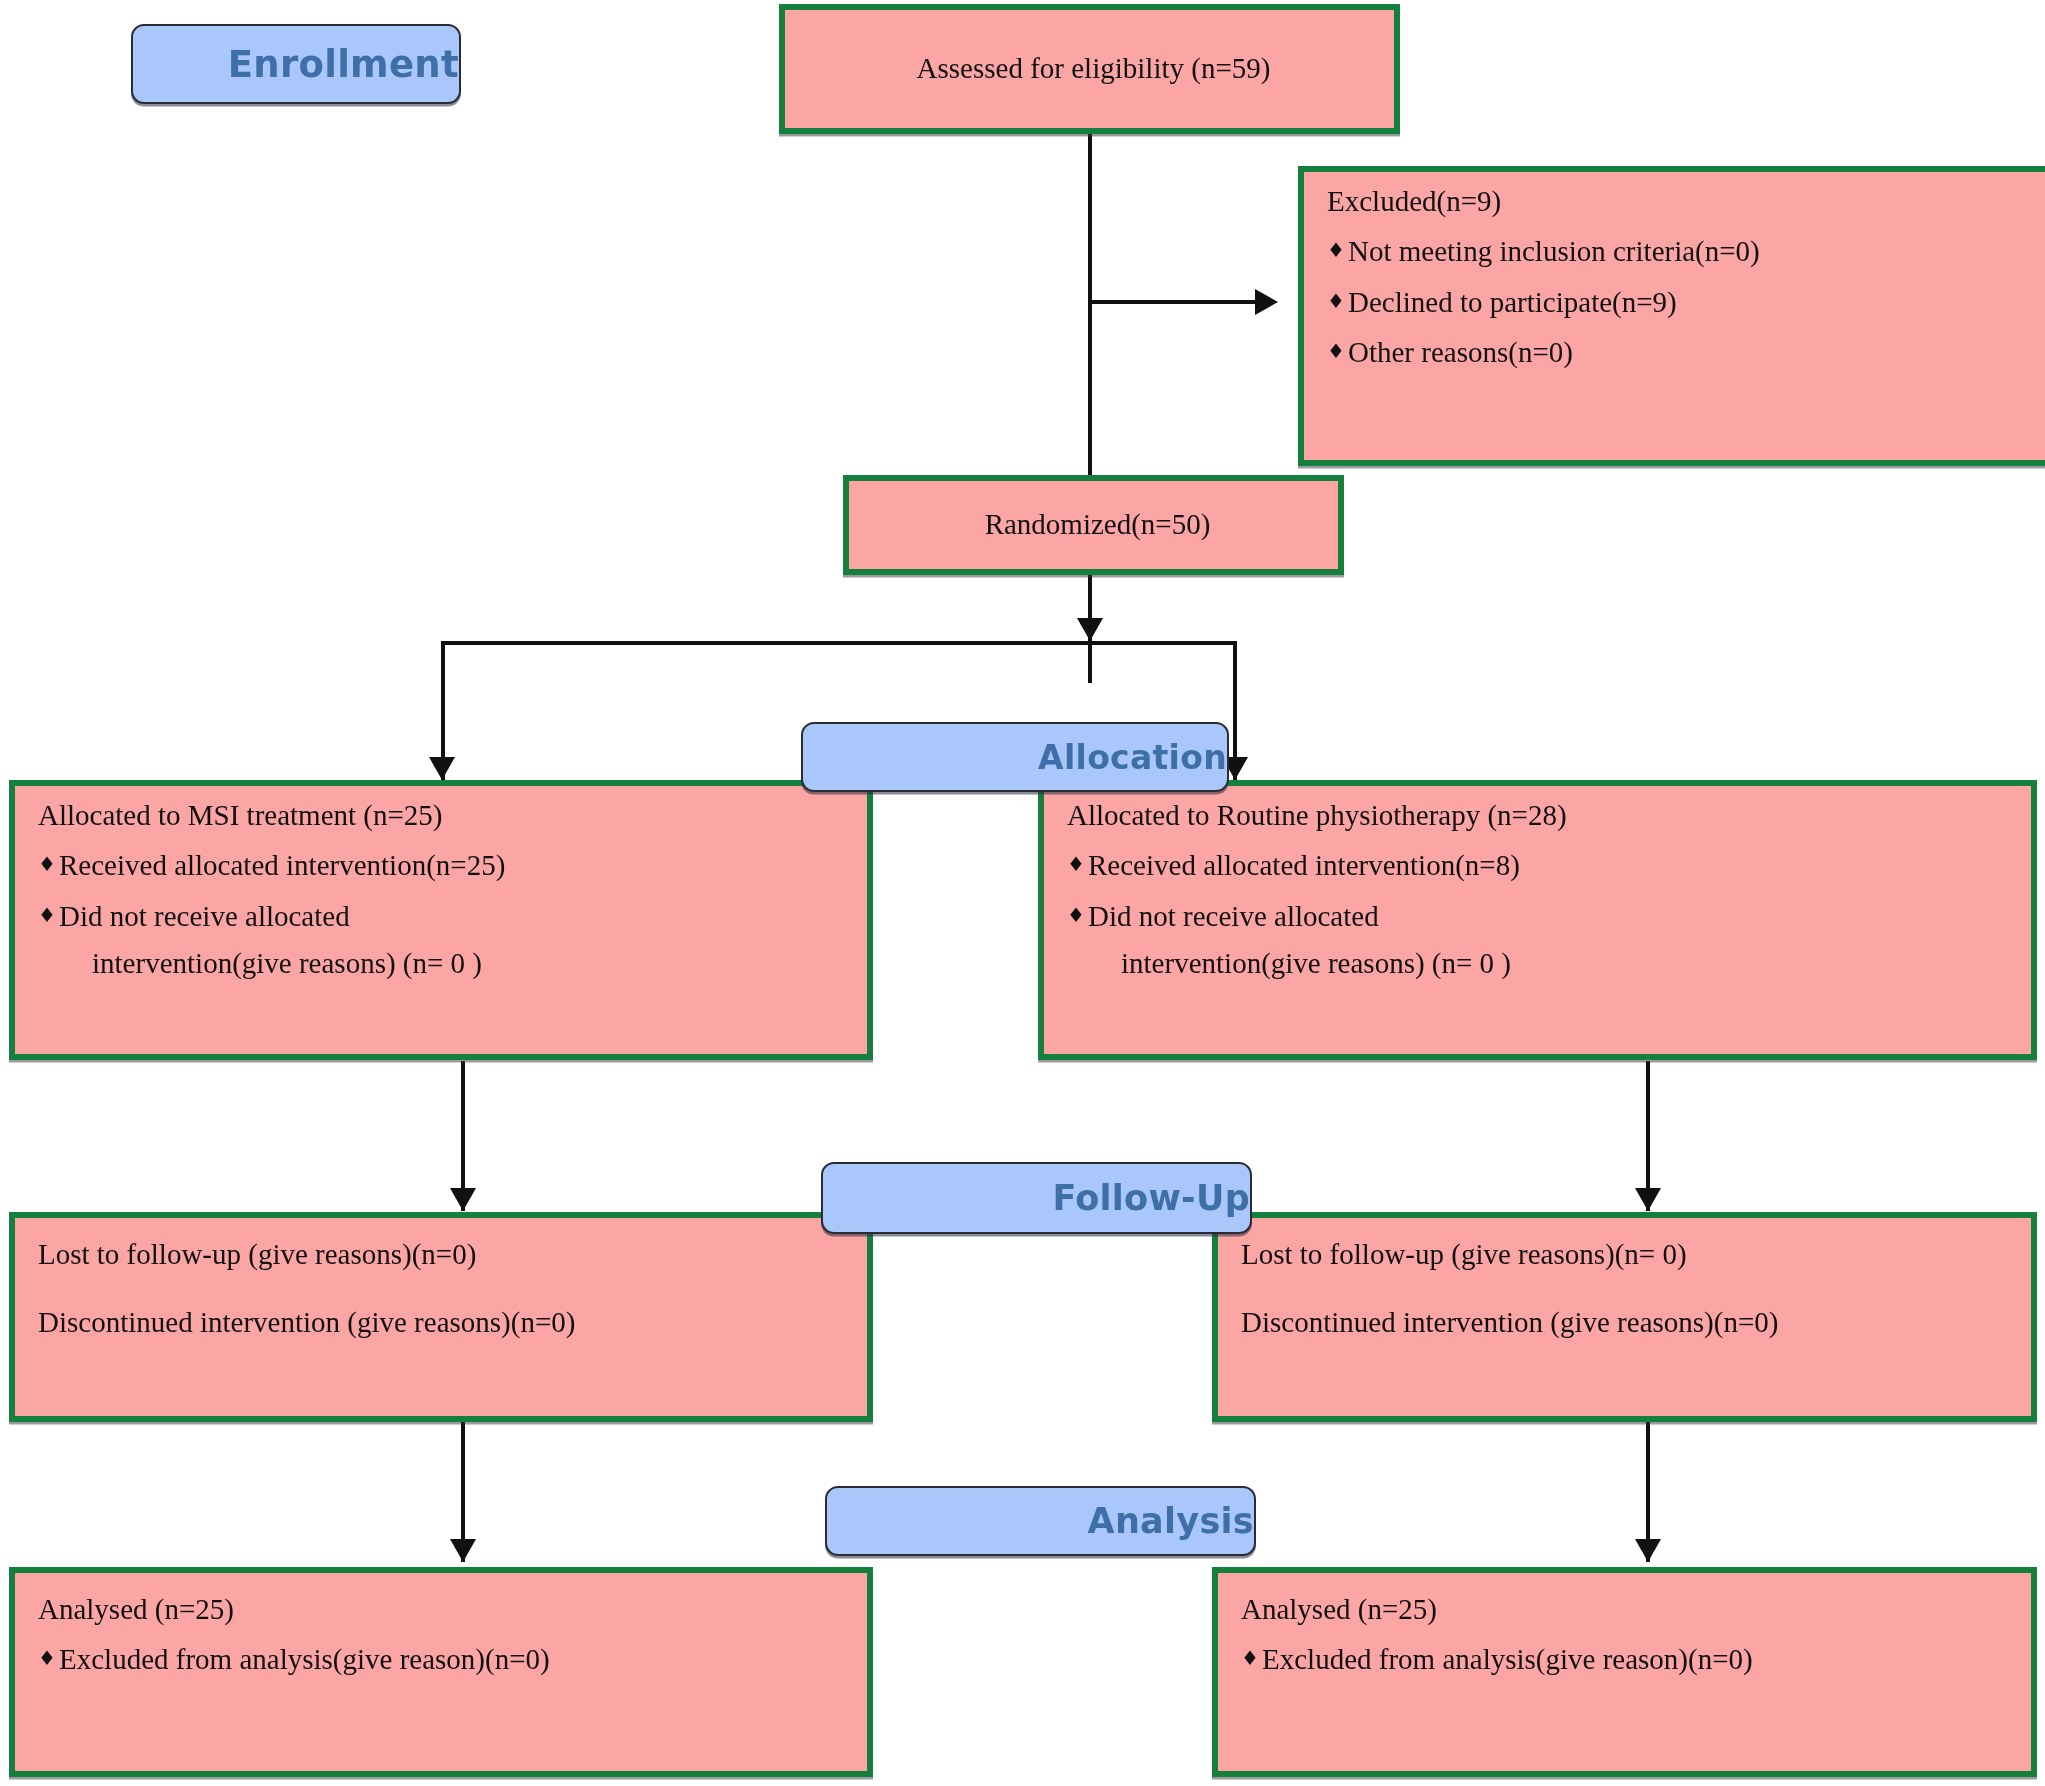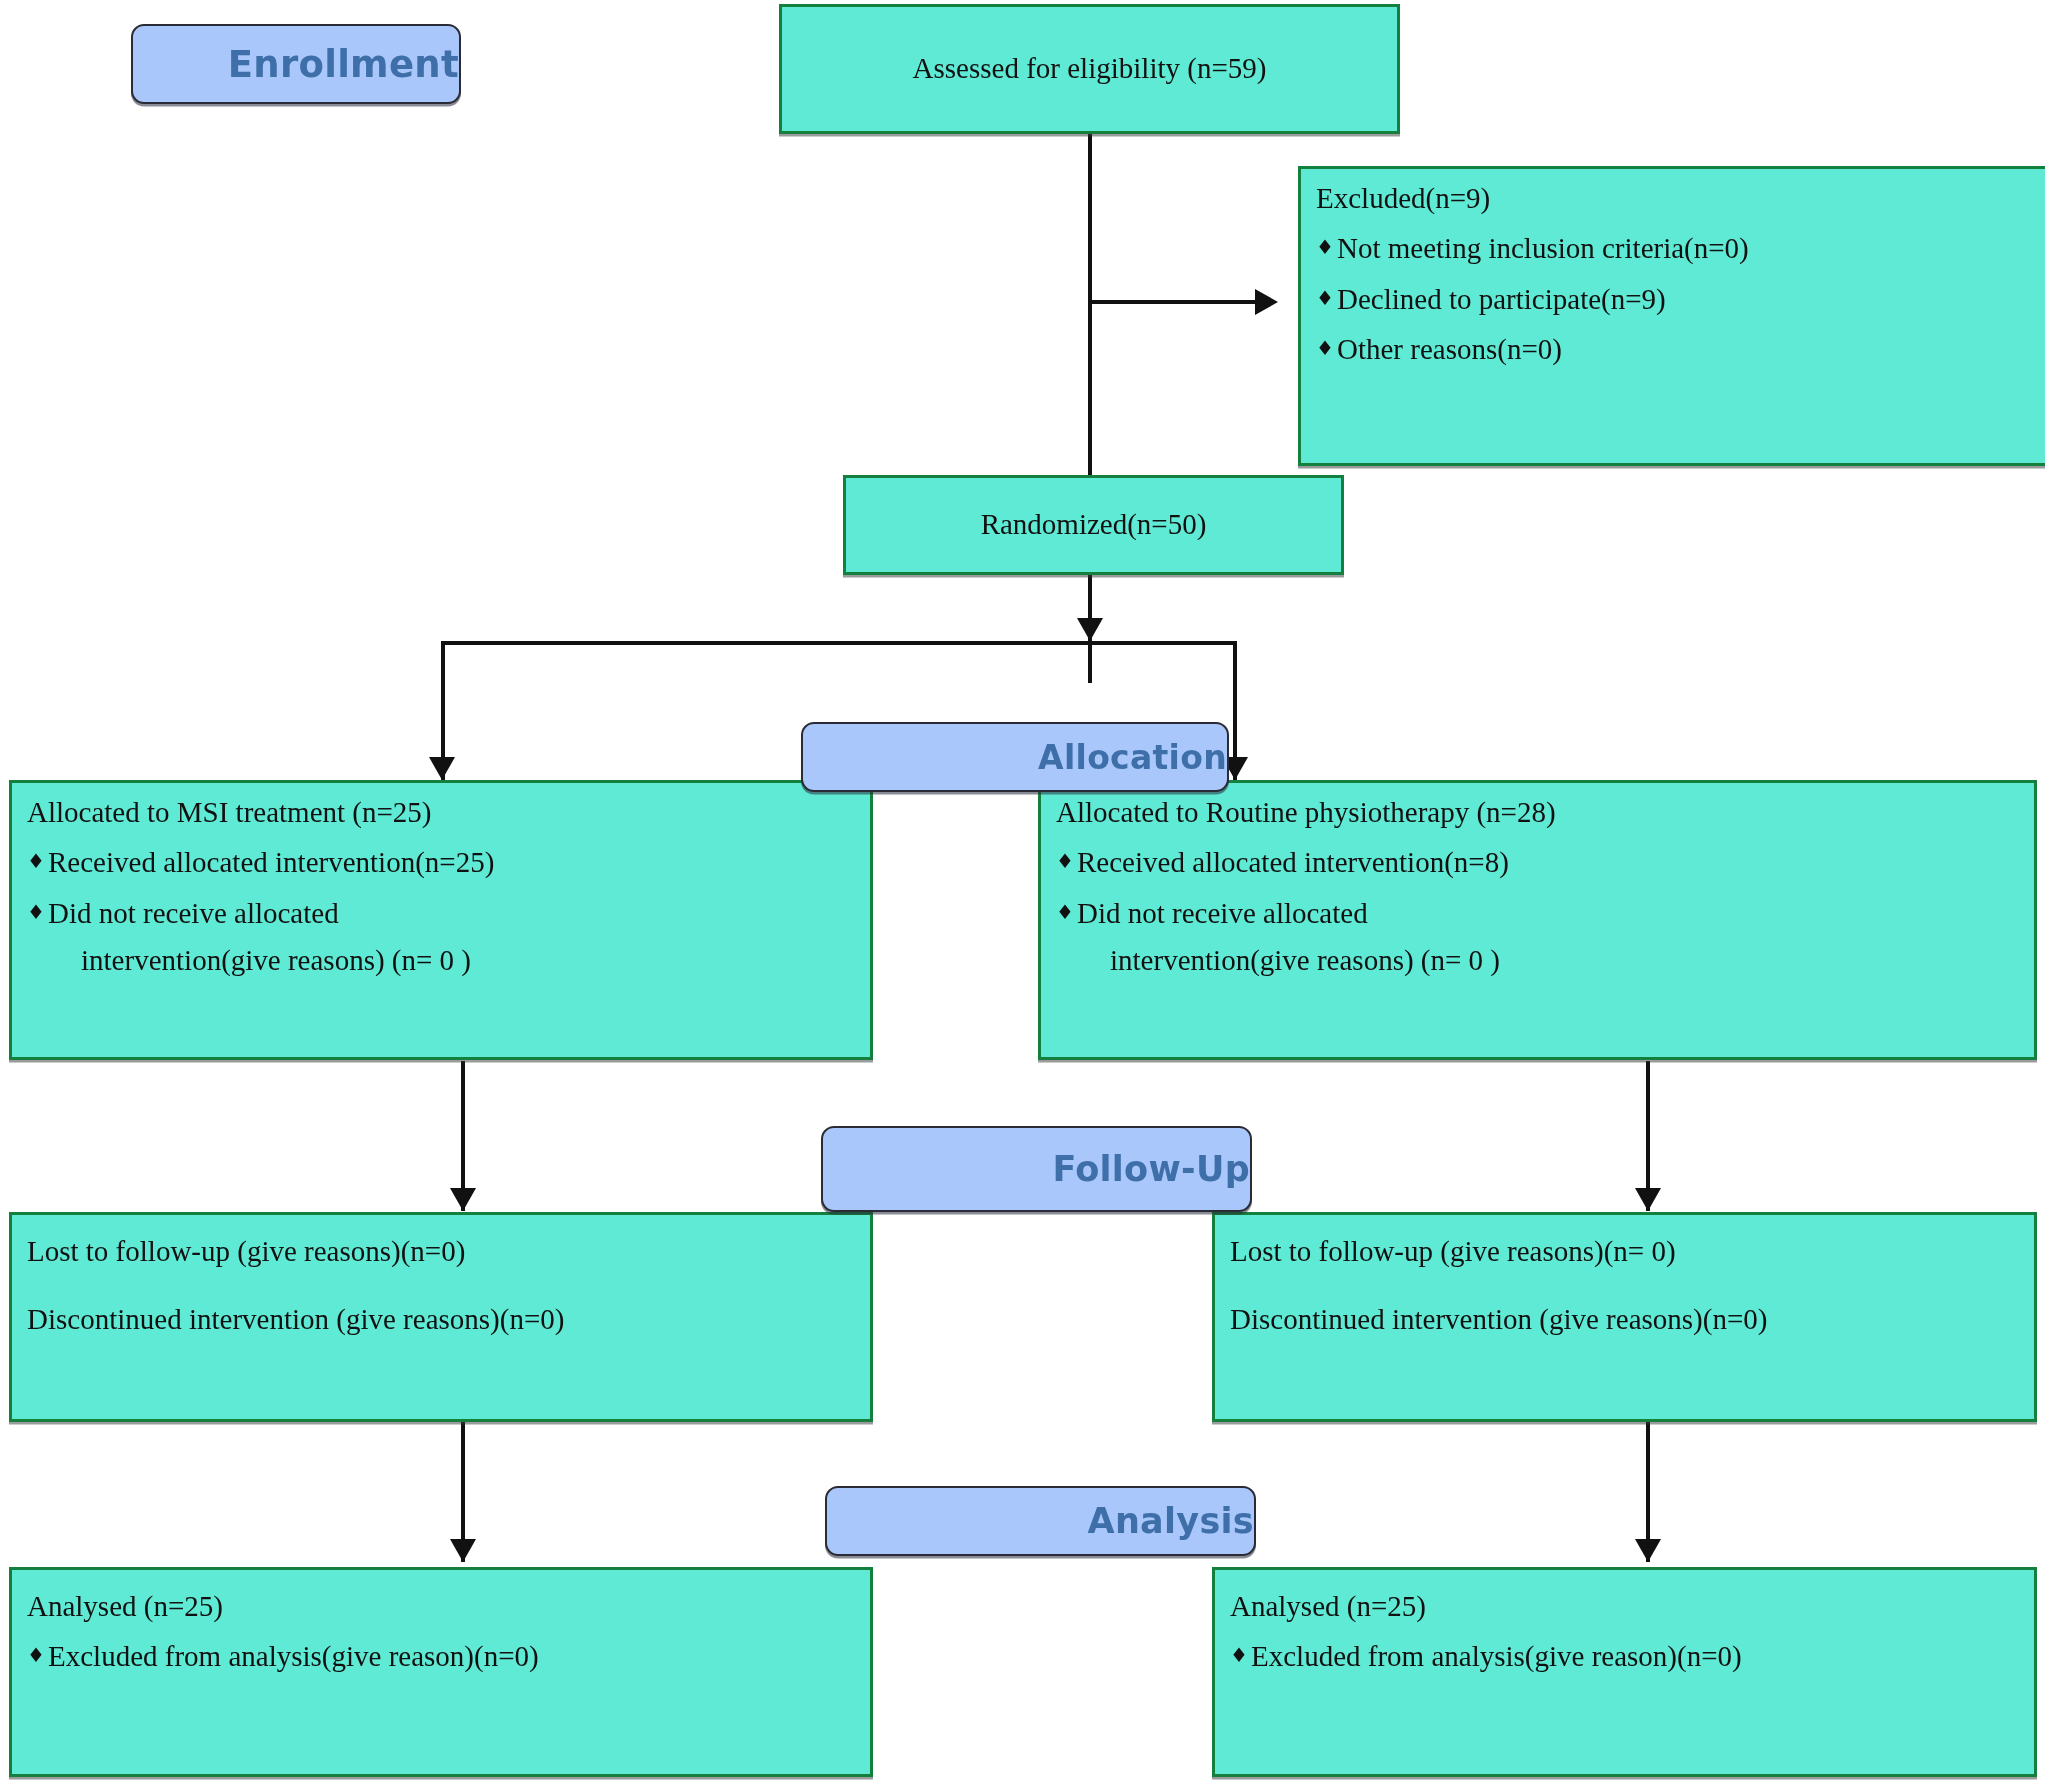--- a/index.html
+++ b/index.html
@@ -33,25 +33,26 @@
     font-family: "DejaVu Sans", "Liberation Sans", sans-serif;
     font-weight: bold;
     color: #3e6fa8;
     letter-spacing: 0.3px;
     line-height: 1;
   }
 
   
   .node-box {
     position: absolute;
-    background: #5eead4;
-    border: 3px solid #15803d;
+    background: #fca5a5;
+    border: 6px solid #15803d;
     box-sizing: border-box;
     z-index: 20;
     box-shadow: 0 2.5px 0 rgba(55,55,60,0.5);
+    padding-left: 8px;
   }
   .node-box .box-inner {
     padding: 13px 15px 9px 15px;
   }
   .node-box.centered .box-inner {
     display: flex;
     align-items: center;
     justify-content: center;
     height: 100%;
     padding: 0 15px;
@@ -218,21 +219,21 @@
       </div>
     </div>
   </div>
 
   <div class="vline" style="left:461px; top:1061px; height:150px;"></div>
   <div class="arrow-down" style="left:450px; top:1188px;"></div>
 
   <div class="vline" style="left:1646px; top:1061px; height:150px;"></div>
   <div class="arrow-down" style="left:1635px; top:1188px;"></div>
 
-  <div class="stage-badge" style="left:821px; top:1126px; width:431px; height:86px;">
+  <div class="stage-badge" style="left:821px; top:1162px; width:431px; height:72px;">
     <span style="font-size:35px;">Follow-Up</span>
   </div>
 
   <div class="node-box" style="left:9px; top:1212px; width:864px; height:210px;">
     <div class="box-inner" style="padding-top:20px;">
       <span class="txt line-row" style="margin-bottom:35px;">Lost to follow-up (give reasons)(n=0)</span>
       <span class="txt line-row">Discontinued intervention (give reasons)(n=0)</span>
     </div>
   </div>
 

